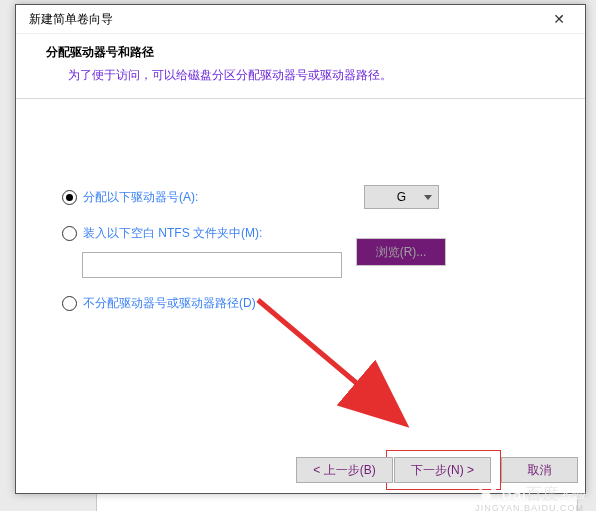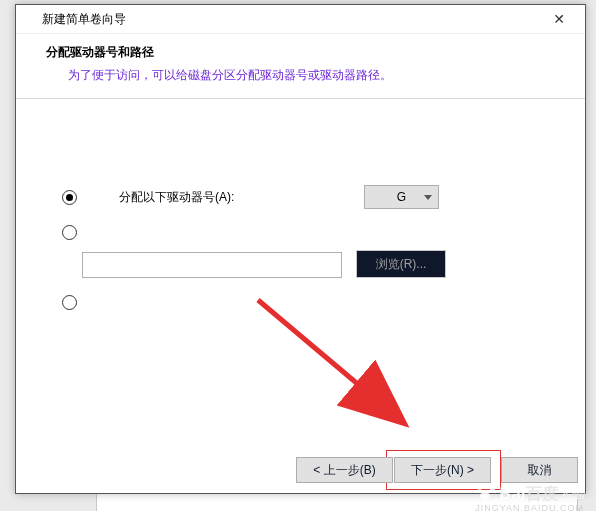--- a/index.html
+++ b/index.html
@@ -27,21 +27,21 @@
     position: absolute;
     left: 15px; top: 4px;
     width: 569px; height: 488px;
     background: #ffffff;
     border: 1px solid #555;
     box-shadow: 0 0 8px rgba(0,0,0,0.25);
   }
   .titlebar {
     height: 28px;
     line-height: 28px;
-    padding-left: 26px;
+    padding-left: 13px;
     font-size: 12px;
     color: #000;
     position: relative;
     border-bottom: 1px solid #eee;
   }
   .close-btn {
     position: absolute;
     right: 6px; top: 0;
     width: 40px; height: 28px;
     text-align: center;
@@ -85,22 +85,21 @@
   }
   .radio.selected::after {
     content: "";
     position: absolute;
     left: 3px; top: 3px;
     width: 7px; height: 7px;
     border-radius: 50%;
     background: #000;
   }
   .opt-text {
-    color: #000000;
-    margin-left: 36px;
+    color: #3b82f6;
   }
   .drive-select {
     position: absolute;
     left: 348px; top: 86px;
     width: 73px; height: 22px;
     border: 1px solid #adadad;
     background: #e1e1e1;
     text-align: center;
     line-height: 22px;
     font-size: 12px;
@@ -119,44 +118,44 @@
     left: 66px; top: 153px;
     width: 250px; height: 24px;
     border: 1px solid #b0b0b0;
     background: #fff;
     padding: 0 4px;
     font-size: 12px;
     color: #333;
   }
   .browse-btn {
     position: absolute;
-    left: 340px; top: 151px;
+    left: 340px; top: 139px;
     width: 88px; height: 26px;
     border: 1px solid #c8c8c8;
-    background: #0f172a;
+    background: #701a75;
     color: #a0a0a0;
     line-height: 26px;
     text-align: center;
     font-size: 12px;
   }
   .footer {
     position: absolute;
     left: 0; bottom: 0; right: 0;
     height: 46px;
   }
   .footer .btn {
     position: absolute;
     top: 10px;
     height: 24px;
     line-height: 24px;
     text-align: center;
     font-size: 12px;
     border: 1px solid #adadad;
     background: #e1e1e1;
-    color: #0f172a;
+    color: #701a75;
     cursor: pointer;
   }
   .btn-back { left: 280px; width: 95px; }
   .btn-next {
     left: 378px; width: 95px;
     border: 2px solid #0078d7;
     height: 22px; line-height: 22px;
   }
   .next-highlight {
     position: absolute;
@@ -188,21 +187,21 @@
   }
   .watermark .paw span {
     position: absolute;
     background: rgba(255,255,255,0.85);
     border-radius: 50%;
   }
   .paw .p1 { width:5px; height:5px; left:3px; top:2px; }
   .paw .p2 { width:5px; height:5px; left:10px; top:0px; }
   .paw .p3 { width:5px; height:5px; left:16px; top:4px; }
   .paw .p4 { width:10px; height:8px; left:6px; top:9px; border-radius: 50% 50% 45% 45%; }
-  .watermark .txt1 { font-size: 16px; font-weight: bold; letter-spacing: 0.5px; text-align: center; }
+  .watermark .txt1 { font-size: 16px; font-weight: normal; letter-spacing: 0.5px; text-align: center; }
   .watermark .txt2 { font-size: 12px; margin-left: 3px; font-weight: normal; }
   .watermark .sub { position:absolute; right:2px; bottom:-8px; font-size:9px; color: rgba(200,200,200,0.8); letter-spacing:1px;}
 </style>
 </head>
 <body>
 
 <div class="backdrop"></div>
 <div class="panel-shadow"></div>
 
 <div class="dialog">
@@ -226,30 +225,32 @@
       <span class="opt-text">分配以下驱动器号(A):</span>
     </div>
 
     <div class="drive-select">
       <span>G</span>
       <span class="chev"></span>
     </div>
 
     <div class="option-row" style="top:126px;">
       <div class="radio"></div>
+      <span class="opt-text">装入以下空白 NTFS 文件夹中(M):</span>
     </div>
 
     <input class="folder-input" disabled="" value="" style="">
 
     <div class="browse-btn">
       <span>浏览(R)...</span>
     </div>
 
     <div class="option-row" style="top:196px;">
       <div class="radio"></div>
+      <span class="opt-text">不分配驱动器号或驱动器路径(D)</span>
     </div>
 
   </div>
 
   <div class="footer">
     <div class="next-highlight"></div>
     <div class="btn btn-back">
       <span>&lt; 上一步(B)</span>
     </div>
     <div class="btn btn-next">

